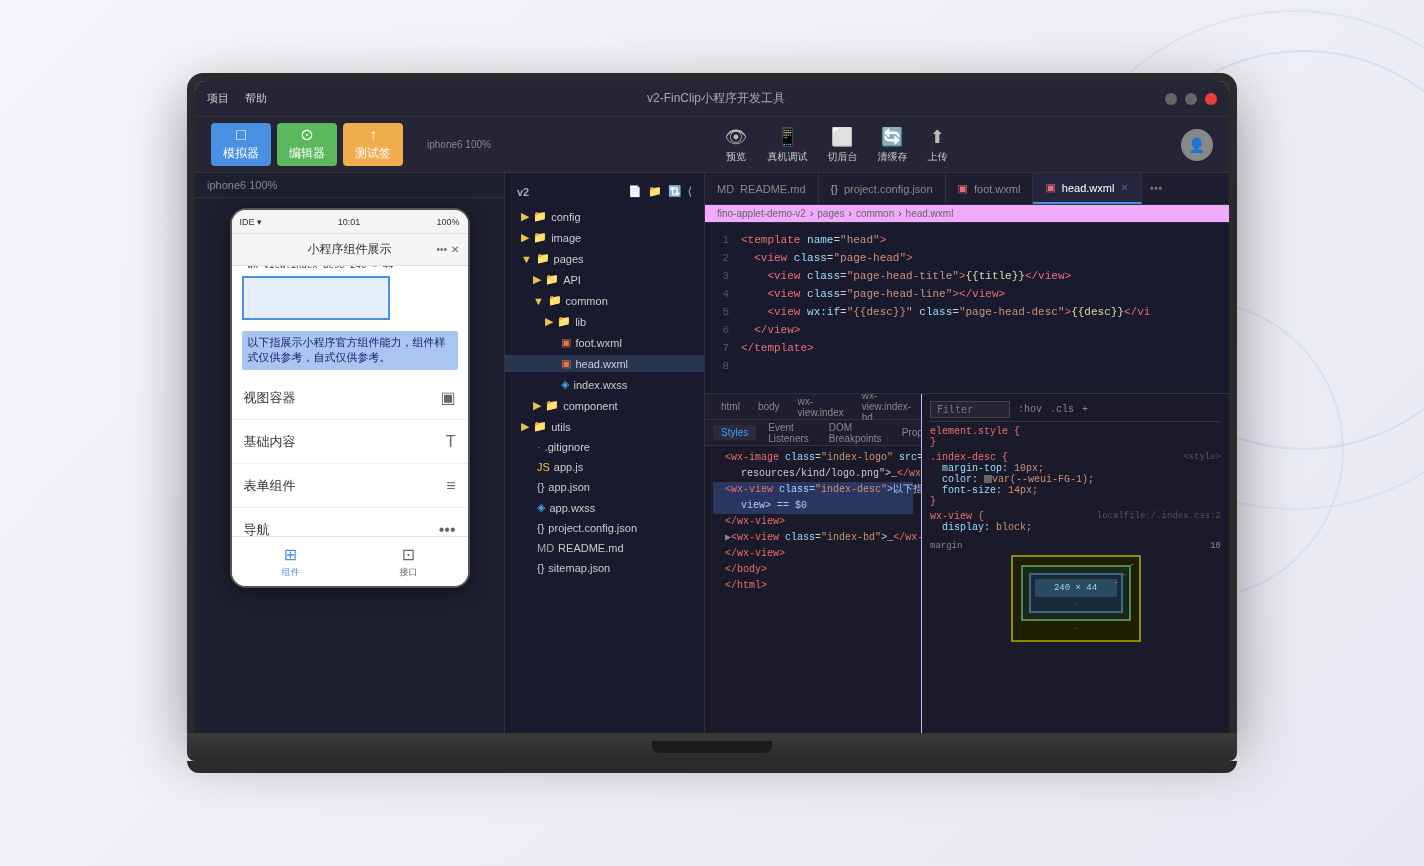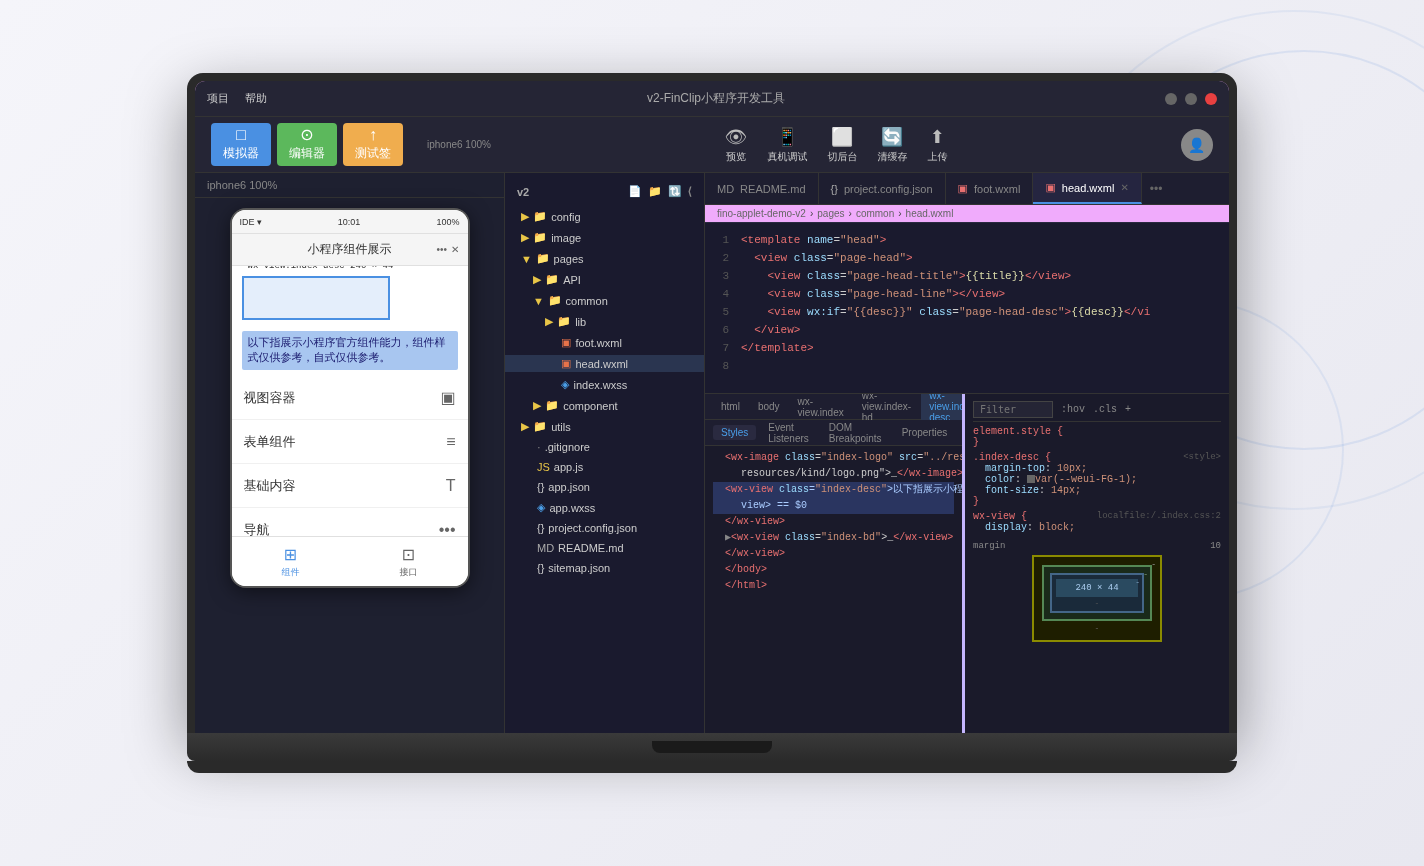--- a/index.html
+++ b/index.html
@@ -557,22 +557,22 @@
     .dom-line {
       line-height: 16px;
       white-space: pre;
     }
     .dom-line.highlighted {
       background: #2a3560;
     }
 
     
     .styles-panel {
-      width: 267px;
-      border-left: 3px solid #c4b5fd;
+      width: 308px;
+      border-left: 1px solid #c4b5fd;
       display: flex;
       flex-direction: column;
       flex-shrink: 0;
     }
     .styles-content {
       flex: 1;
       overflow: auto;
       padding: 4px 8px;
       font-family: 'Courier New', monospace;
       font-size: 10px;
@@ -703,26 +703,26 @@
                   </div>
 
                   <div class="phone-selected-text">以下指展示小程序官方组件能力，组件样式仅供参考，自式仅供参考。</div>
 
                   <div style="margin-top: 110px; text-align: center;">
                     <div class="phone-menu-item">
                       <span>视图容器</span>
                       <span class="phone-menu-icon">▣</span>
                     </div>
                     <div class="phone-menu-item">
+                      <span>基础内容</span>
+                      <span class="phone-menu-icon">T</span>
+                    </div>
+                    <div class="phone-menu-item">
                       <span>表单组件</span>
                       <span class="phone-menu-icon">≡</span>
-                    </div>
-                    <div class="phone-menu-item">
-                      <span>基础内容</span>
-                      <span class="phone-menu-icon">T</span>
                     </div>
                     <div class="phone-menu-item">
                       <span>导航</span>
                       <span class="phone-menu-icon">•••</span>
                     </div>
                   </div>
                 </div>
 
                 <div class="phone-nav">
                   <div class="phone-nav-item active">

